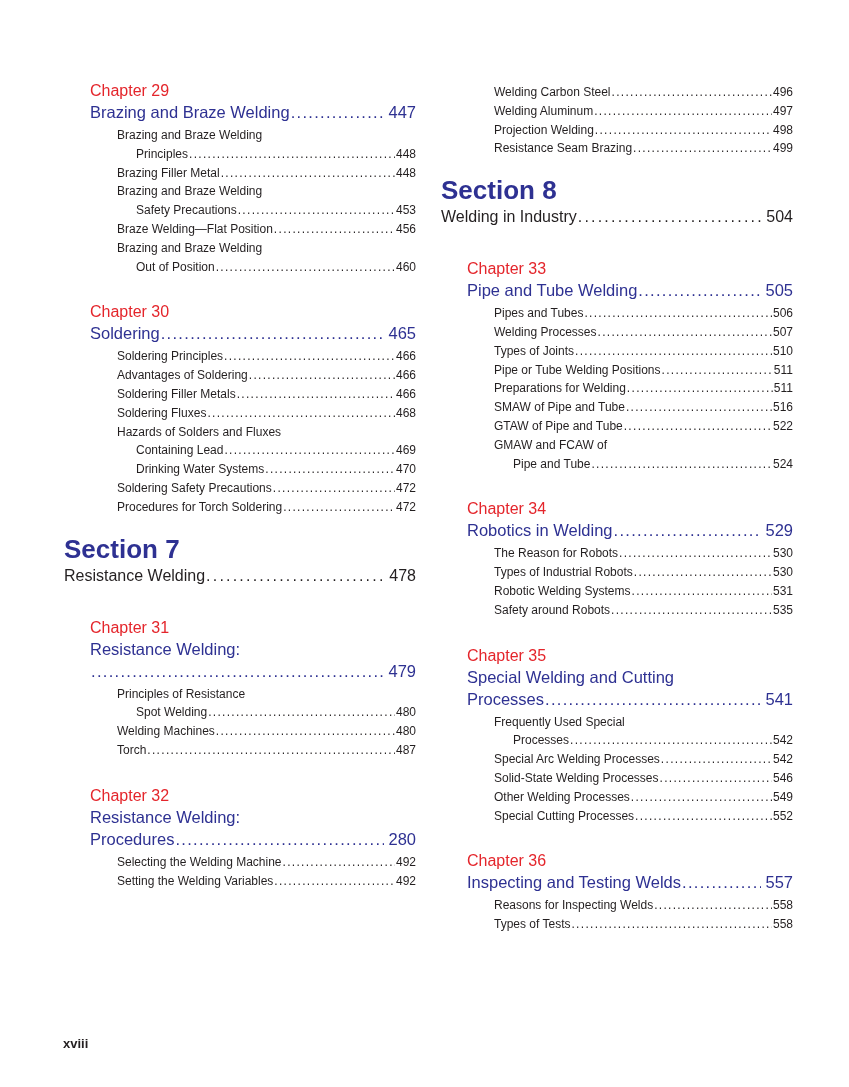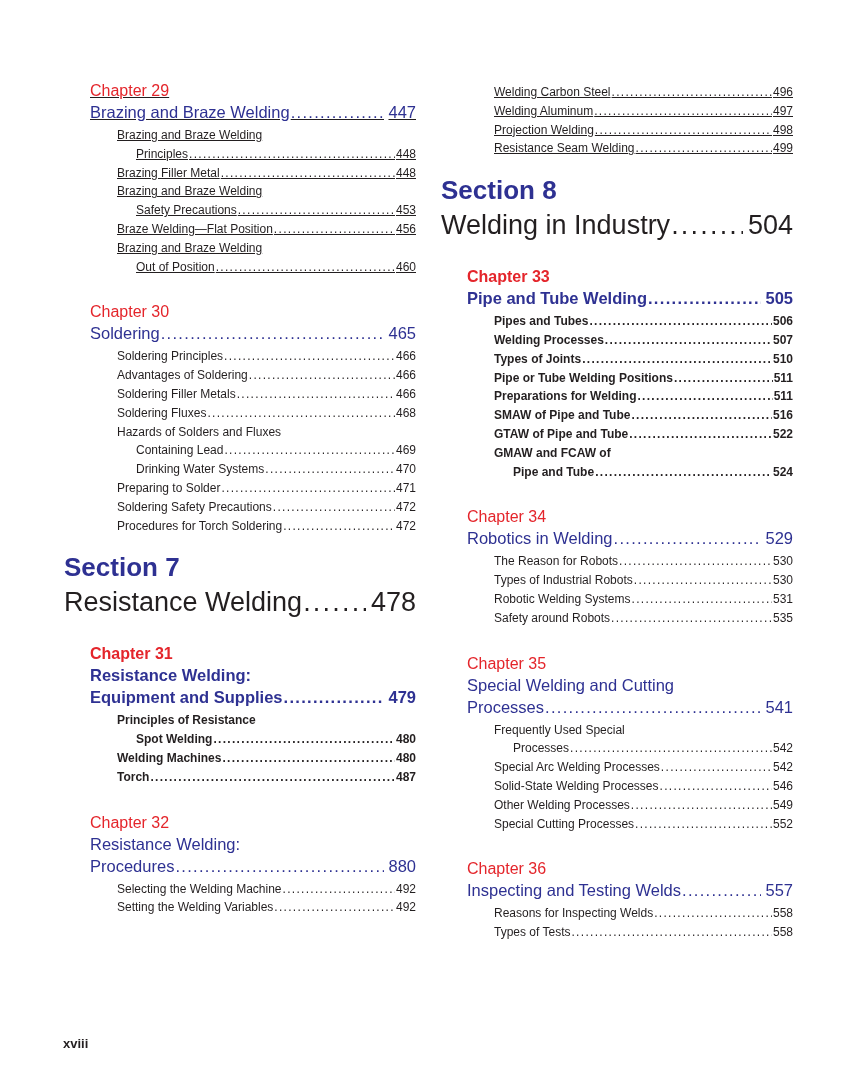--- a/index.html
+++ b/index.html
@@ -16,21 +16,21 @@
     background: #ffffff;
     font-family: "Liberation Sans", sans-serif;
     color: var(--ink);
     overflow: hidden;
   }
   .col { position: absolute; top: 80px; width: 352px; }
   .col-left  { left: 64px; }
   .col-right { left: 441px; }
 
   .block { margin-top: 25px; }
-  .col .block:first-child { margin-top: 0; text-decoration: underline; }
+  .col .block:first-child { margin-top: 0; }
 
   
   .chapter { padding-left: 26px; }
   .chapter.no-head { }
 
   .chapter-label {
     color: var(--red);
     font-size: 16px;
     line-height: 21px;
   }
@@ -46,34 +46,33 @@
     font-size: 12px;
     line-height: 18.8px;
     display: flex;
     align-items: baseline;
     padding-left: 27px;
     color: var(--ink);
   }
   .entry-line.ind-2 { padding-left: 46px; }
 
   .section { margin-top: 19px; }
-  .section + .chapter { margin-top: 27px; font-weight: bold; }
+  .section + .chapter { margin-top: 27px; }
   .section-label {
     color: var(--blue);
     font-weight: bold;
     font-size: 26px;
     line-height: 26px;
   }
   .section-title-line {
-    font-size: 27px;
+    font-size: 16px;
     line-height: 28px;
     display: flex;
     align-items: baseline;
     color: var(--ink);
-    margin-top: 8px;
   }
 
   .line-text { white-space: nowrap; flex: 0 0 auto; }
   .leader {
     flex: 1 1 auto;
     overflow: hidden;
     white-space: nowrap;
     min-width: 6px;
     padding-left: 1px;
   }
@@ -188,25 +187,20 @@
     <span class="line-text">Containing Lead</span>
     <span class="leader"></span>
     <span class="page-num">469</span>
   </div>
           <div class="entry-line ind-2">
     <span class="line-text">Drinking Water Systems</span>
     <span class="leader"></span>
     <span class="page-num">470</span>
   </div>
           <div class="entry-line">
-    <span class="line-text">Preparing to Solder</span>
-    <span class="leader"></span>
-    <span class="page-num">471</span>
-  </div>
-          <div class="entry-line">
     <span class="line-text">Soldering Safety Precautions</span>
     <span class="leader"></span>
     <span class="page-num">472</span>
   </div>
           <div class="entry-line">
     <span class="line-text">Procedures for Torch Soldering</span>
     <span class="leader"></span>
     <span class="page-num">472</span>
   </div>
         </div>
@@ -220,21 +214,20 @@
     </div>
   </div>
       <div class="block chapter">
     <div class="chapter-label">Chapter 31</div>
     <div>
           <div class="title-line">
     <span class="line-text">Resistance Welding:</span>
 
   </div>
           <div class="title-line">
-    <span class="line-text">Equipment and Supplies</span>
     <span class="leader"></span>
     <span class="page-num">479</span>
   </div>
         </div>
     <div class="entries">
           <div class="entry-line">
     <span class="line-text">Principles of Resistance</span>
 
   </div>
           <div class="entry-line ind-2">
@@ -257,21 +250,21 @@
       <div class="block chapter">
     <div class="chapter-label">Chapter 32</div>
     <div>
           <div class="title-line">
     <span class="line-text">Resistance Welding:</span>
 
   </div>
           <div class="title-line">
     <span class="line-text">Procedures</span>
     <span class="leader"></span>
-    <span class="page-num">880</span>
+    <span class="page-num">280</span>
   </div>
         </div>
     <div class="entries">
           <div class="entry-line">
     <span class="line-text">Selecting the Welding Machine</span>
     <span class="leader"></span>
     <span class="page-num">492</span>
   </div>
           <div class="entry-line">
     <span class="line-text">Setting the Welding Variables</span>
@@ -294,21 +287,21 @@
     <span class="line-text">Welding Aluminum</span>
     <span class="leader"></span>
     <span class="page-num">497</span>
   </div>
           <div class="entry-line">
     <span class="line-text">Projection Welding</span>
     <span class="leader"></span>
     <span class="page-num">498</span>
   </div>
           <div class="entry-line">
-    <span class="line-text">Resistance Seam Welding</span>
+    <span class="line-text">Resistance Seam Brazing</span>
     <span class="leader"></span>
     <span class="page-num">499</span>
   </div>
         </div>
   </div>
       <div class="block section">
     <div class="section-label">Section 8</div>
     <div class="section-title-line">
       <span class="line-text">Welding in Industry</span>
       <span class="leader"></span>

